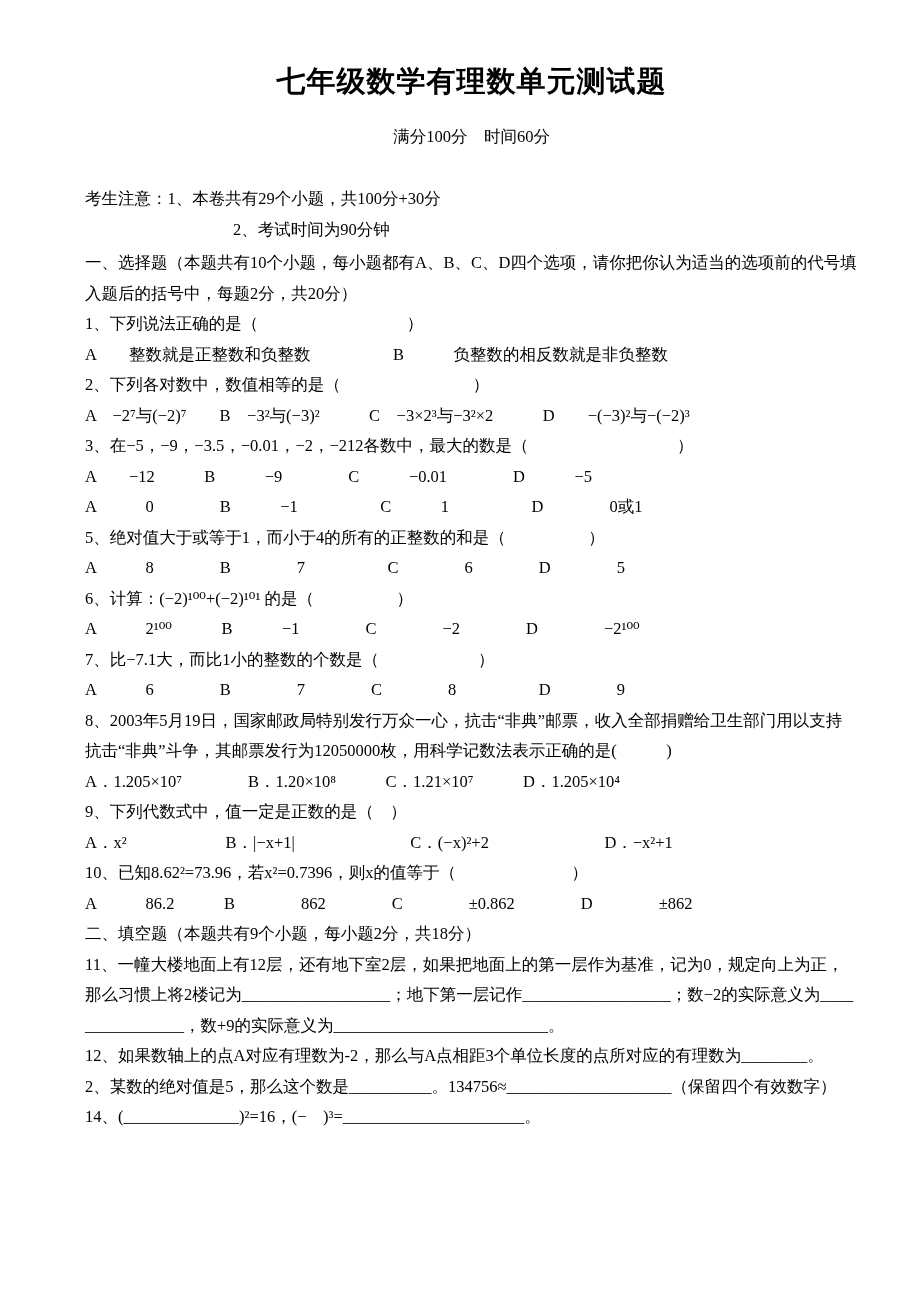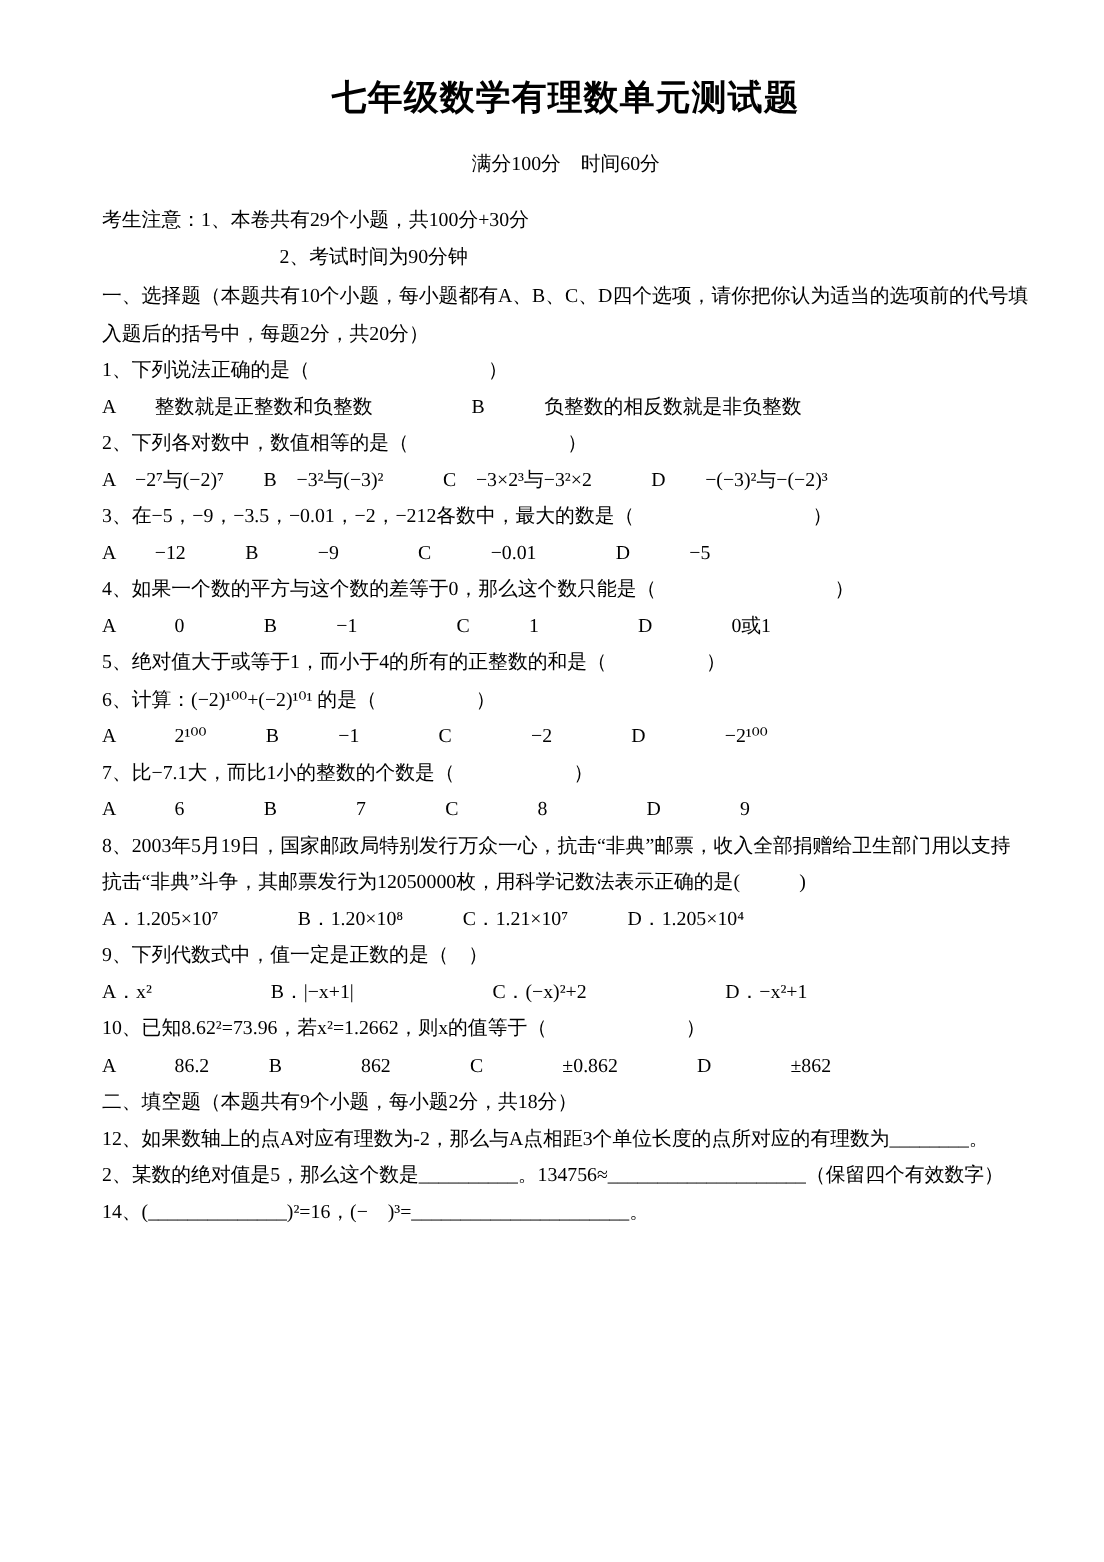--- a/index.html
+++ b/index.html
@@ -20,21 +20,21 @@
   .title {
     text-align: center;
     font-size: 29px;
     font-weight: bold;
     letter-spacing: 1px;
     margin-bottom: 24px;
   }
   .subtitle {
     text-align: center;
     font-size: 16.5px;
-    margin-bottom: 20px;
+    margin-bottom: 36px;
   }
   .para {
     font-size: 16.5px;
     line-height: 30.5px;
     word-break: break-all;
   }
   .para.space-below { margin-bottom: 3px; font-family: Liberation Serif, serif; }
   .indent-deep { text-indent: 148px; }
 </style>
 </head>
@@ -54,41 +54,42 @@
 
     <p class="para">1、下列说法正确的是（　　　　　　　　　）</p>
     <p class="para">A　　整数就是正整数和负整数　　　　　B　　　负整数的相反数就是非负整数</p>
 
     <p class="para">2、下列各对数中，数值相等的是（　　　　　　　　）</p>
     <p class="para">A　−2⁷与(−2)⁷　　B　−3²与(−3)²　　　C　−3×2³与−3²×2　　　D　　−(−3)²与−(−2)³</p>
 
     <p class="para">3、在−5，−9，−3.5，−0.01，−2，−212各数中，最大的数是（　　　　　　　　　）</p>
     <p class="para">A　　−12　　　B　　　−9　　　　C　　　−0.01　　　　D　　　−5</p>
 
-    <p class="para">4、如果一个数的平方与这个数的差等于0，那么这个数只能是（　　　　　　　　　）</p>
     <p class="para">A　　　0　　　　B　　　−1　　　　　C　　　1　　　　　D　　　　0或1</p>
 
     <p class="para">5、绝对值大于或等于1，而小于4的所有的正整数的和是（　　　　　）</p>
+    <p class="para">A　　　8　　　　B　　　　7　　　　　C　　　　6　　　　D　　　　5</p>
 
     <p class="para">6、计算：(−2)¹⁰⁰+(−2)¹⁰¹ 的是（　　　　　）</p>
     <p class="para">A　　　2¹⁰⁰　　　B　　　−1　　　　C　　　　−2　　　　D　　　　−2¹⁰⁰</p>
 
     <p class="para">7、比−7.1大，而比1小的整数的个数是（　　　　　　）</p>
     <p class="para">A　　　6　　　　B　　　　7　　　　C　　　　8　　　　　D　　　　9</p>
 
     <p class="para">8、2003年5月19日，国家邮政局特别发行万众一心，抗击“非典”邮票，收入全部捐赠给卫生部门用以支持抗击“非典”斗争，其邮票发行为12050000枚，用科学记数法表示正确的是(　　　)</p>
     <p class="para">A．1.205×10⁷　　　　B．1.20×10⁸　　　C．1.21×10⁷　　　D．1.205×10⁴</p>
 
     <p class="para">9、下列代数式中，值一定是正数的是（　）</p>
     <p class="para">A．x²　　　　　　B．|−x+1|　　　　　　　C．(−x)²+2　　　　　　　D．−x²+1</p>
 
-    <p class="para">10、已知8.62²=73.96，若x²=1.2662，则x的值等于（　　　　　　　）</p>
+    <p class="para">10、已知8.62²=73.96，若x²=0.7396，则x的值等于（　　　　　　　）</p>
     <p class="para">A　　　86.2　　　B　　　　862　　　　C　　　　±0.862　　　　D　　　　±862</p>
 
     <p class="para">二、填空题（本题共有9个小题，每小题2分，共18分）</p>
 
+    <p class="para">11、一幢大楼地面上有12层，还有地下室2层，如果把地面上的第一层作为基准，记为0，规定向上为正，那么习惯上将2楼记为__________________；地下第一层记作__________________；数−2的实际意义为________________，数+9的实际意义为__________________________。</p>
     <p class="para">12、如果数轴上的点A对应有理数为-2，那么与A点相距3个单位长度的点所对应的有理数为________。</p>
     <p class="para">2、某数的绝对值是5，那么这个数是__________。134756≈____________________（保留四个有效数字）</p>
     <p class="para">14、(______________)²=16，(−　)³=______________________。</p>
 
   </div>
 
 </main>
 
 </body></html>

